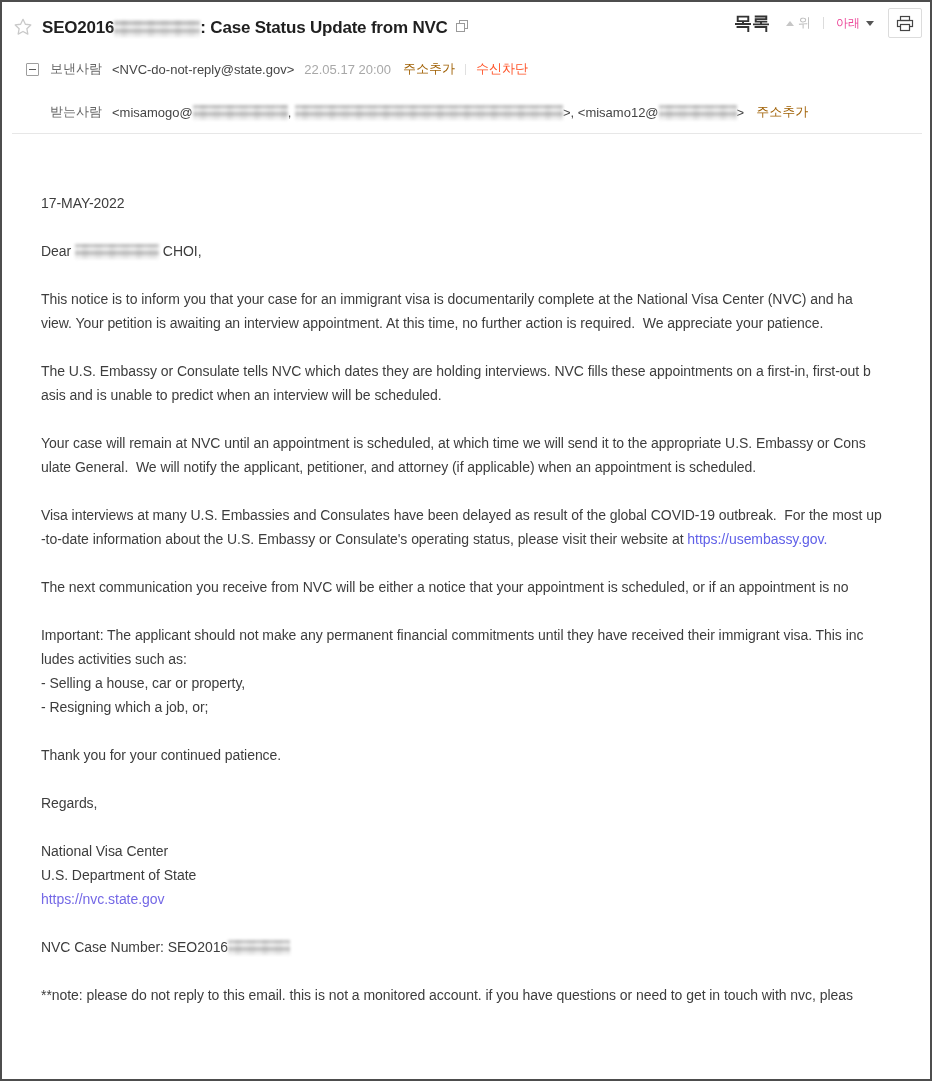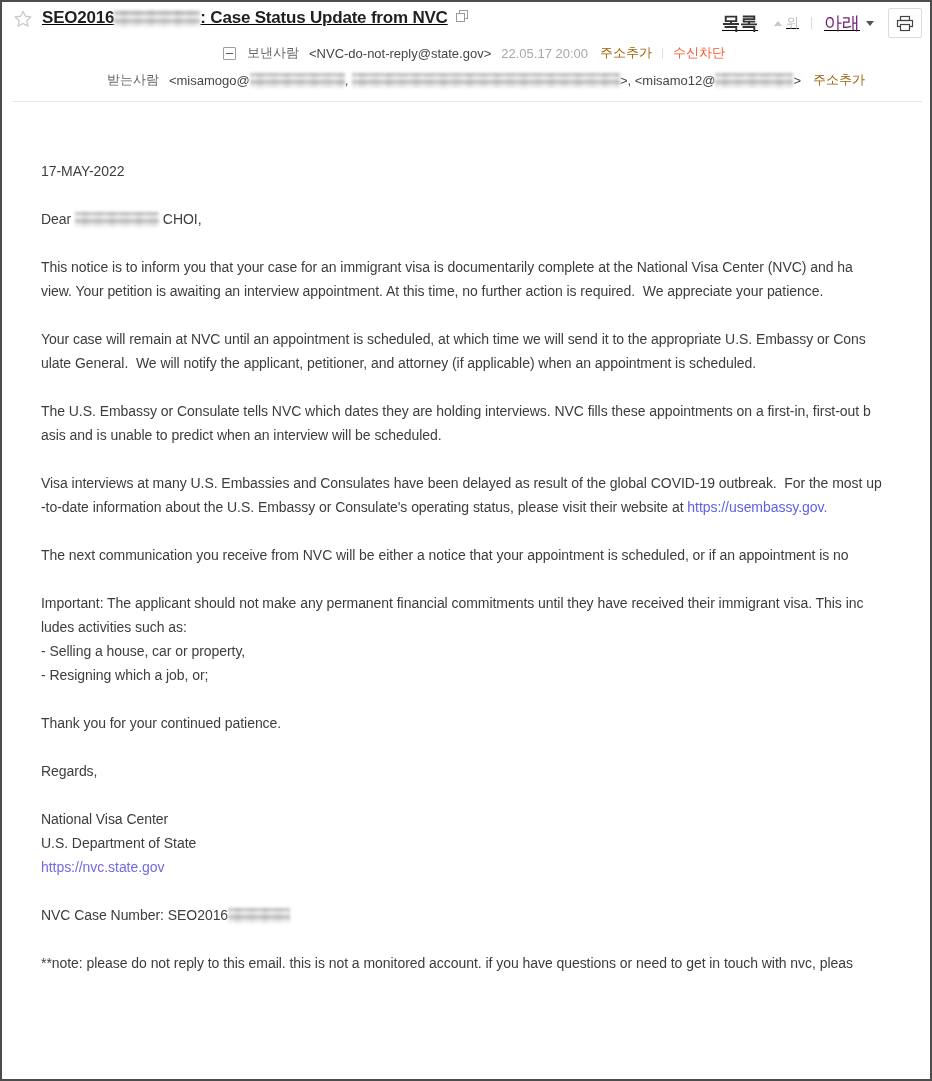--- a/index.html
+++ b/index.html
@@ -7,37 +7,37 @@
   .page {
     width:932px; height:1081px;
     border:2px solid #4d4d4d;
     background:#fff;
     font-family:"Liberation Sans","DejaVu Sans",sans-serif;
     overflow:hidden;
     position:relative;
   }
   
   .hdr { padding:6px 8px 0 10px; }
-  .row1 { display:flex; align-items:flex-start; height:30px;text-decoration:underline; }
+  .row1 { display:flex; align-items:flex-end; height:30px; }
   .star { width:22px; height:22px; flex:0 0 auto; }
   .subj-wrap { display:flex; align-items:center; margin-left:8px; white-space:pre; }
   .subj { font-size:17px; font-weight:bold; color:#1f1f1f; letter-spacing:-0.2px; }
   .copy-icon { position:relative; width:12px; height:12px; margin-left:8px; margin-top:-4px; }
   .copy-icon .back { position:absolute; left:3px; top:0; width:9px; height:9px; border:1px solid #9a9a9a; background:#fff; }
   .copy-icon .front { position:absolute; left:0; top:3px; width:9px; height:9px; border:1px solid #9a9a9a; background:#fff; }
   .r1-right { margin-left:auto; display:flex; align-items:center; }
   .tb-list { font-size:18px; font-weight:bold; color:#333; margin-right:16px; cursor:pointer; }
   .tb-up { display:flex; align-items:center; color:#bdbdbd; font-size:13px; margin-right:12px; }
   .tri-up { width:0; height:0; border-left:4px solid transparent; border-right:4px solid transparent; border-bottom:5px solid #c6c6c6; margin-right:4px; }
   .vbar { width:1px; height:12px; background:#dcdcdc; margin-right:12px; }
-  .tb-down { display:flex; align-items:center; color:#701a75; font-size:18px; margin-right:14px; cursor:pointer; }
+  .tb-down { display:flex; align-items:center; color:#ec4899; font-size:12px; margin-right:14px; cursor:pointer; }
   .tri-down { width:0; height:0; border-left:4px solid transparent; border-right:4px solid transparent; border-top:5px solid #555; margin-left:6px; }
   .print-btn { width:34px; height:30px; border:1px solid #dcdcdc; border-radius:2px; background:#fff; display:flex; align-items:center; justify-content:center; cursor:pointer; }
   .meta { padding-left:14px; }
-  .meta-row { display:flex; align-items:center; height:24px; font-size:13px; margin-top:3px; white-space:pre;justify-content:center; }
+  .meta-row { display:flex; align-items:center; height:24px; font-size:13px; margin-top:19px; white-space:pre; }
   .minusbox { width:13px; height:13px; border:1px solid #9e9e9e; border-radius:1px; display:flex; align-items:center; justify-content:center; flex:0 0 auto; cursor:pointer; }
   .minusbox .dash { width:7px; height:1px; background:#5a5a5a; }
   .meta-spacer { width:13px; flex:0 0 auto; }
   .meta-label { color:#666; width:54px; margin-left:11px; flex:0 0 auto; }
   .meta-email { color:#454545; margin-left:8px; }
   .meta-date { color:#a8a8a8; margin-left:10px; }
   .addaddr { color:#a16207; margin-left:12px; cursor:pointer; }
   .block { color:#ff5328; margin-left:10px; cursor:pointer; }
   .vbar2 { width:1px; height:11px; background:#e0e0e0; margin-left:10px; display:inline-block; }
   .hdr-divider { height:1px; background:#e7e7e7; margin-top:9px; }
@@ -120,26 +120,26 @@
         <div class="line"><span>17-MAY-2022</span></div>
       </div>
       <div class="para">
         <div class="line"><span>Dear </span><span class="redact" style="width: 84px;"></span><span> CHOI,</span></div>
       </div>
       <div class="para">
         <div class="line"><span>This notice is to inform you that your case for an immigrant visa is documentarily complete at the National Visa Center (NVC) and ha</span></div>
         <div class="line"><span>view. Your petition is awaiting an interview appointment. At this time, no further action is required.  We appreciate your patience.</span></div>
       </div>
       <div class="para">
+        <div class="line"><span>The U.S. Embassy or Consulate tells NVC which dates they are holding interviews. NVC fills these appointments on a first-in, first-out b</span></div>
+        <div class="line"><span>asis and is unable to predict when an interview will be scheduled.</span></div>
+      </div>
+      <div class="para">
         <div class="line"><span>Your case will remain at NVC until an appointment is scheduled, at which time we will send it to the appropriate U.S. Embassy or Cons</span></div>
         <div class="line"><span>ulate General.  We will notify the applicant, petitioner, and attorney (if applicable) when an appointment is scheduled.</span></div>
-      </div>
-      <div class="para">
-        <div class="line"><span>The U.S. Embassy or Consulate tells NVC which dates they are holding interviews. NVC fills these appointments on a first-in, first-out b</span></div>
-        <div class="line"><span>asis and is unable to predict when an interview will be scheduled.</span></div>
       </div>
       <div class="para">
         <div class="line"><span>Visa interviews at many U.S. Embassies and Consulates have been delayed as result of the global COVID-19 outbreak.  For the most up</span></div>
         <div class="line"><span>-to-date information about the U.S. Embassy or Consulate's operating status, please visit their website at </span><a class="blink" style="color: rgb(96, 96, 232);">https://usembassy.gov.</a></div>
       </div>
       <div class="para">
         <div class="line"><span>The next communication you receive from NVC will be either a notice that your appointment is scheduled, or if an appointment is no</span></div>
       </div>
       <div class="para">
         <div class="line"><span>Important: The applicant should not make any permanent financial commitments until they have received their immigrant visa. This inc</span></div>

